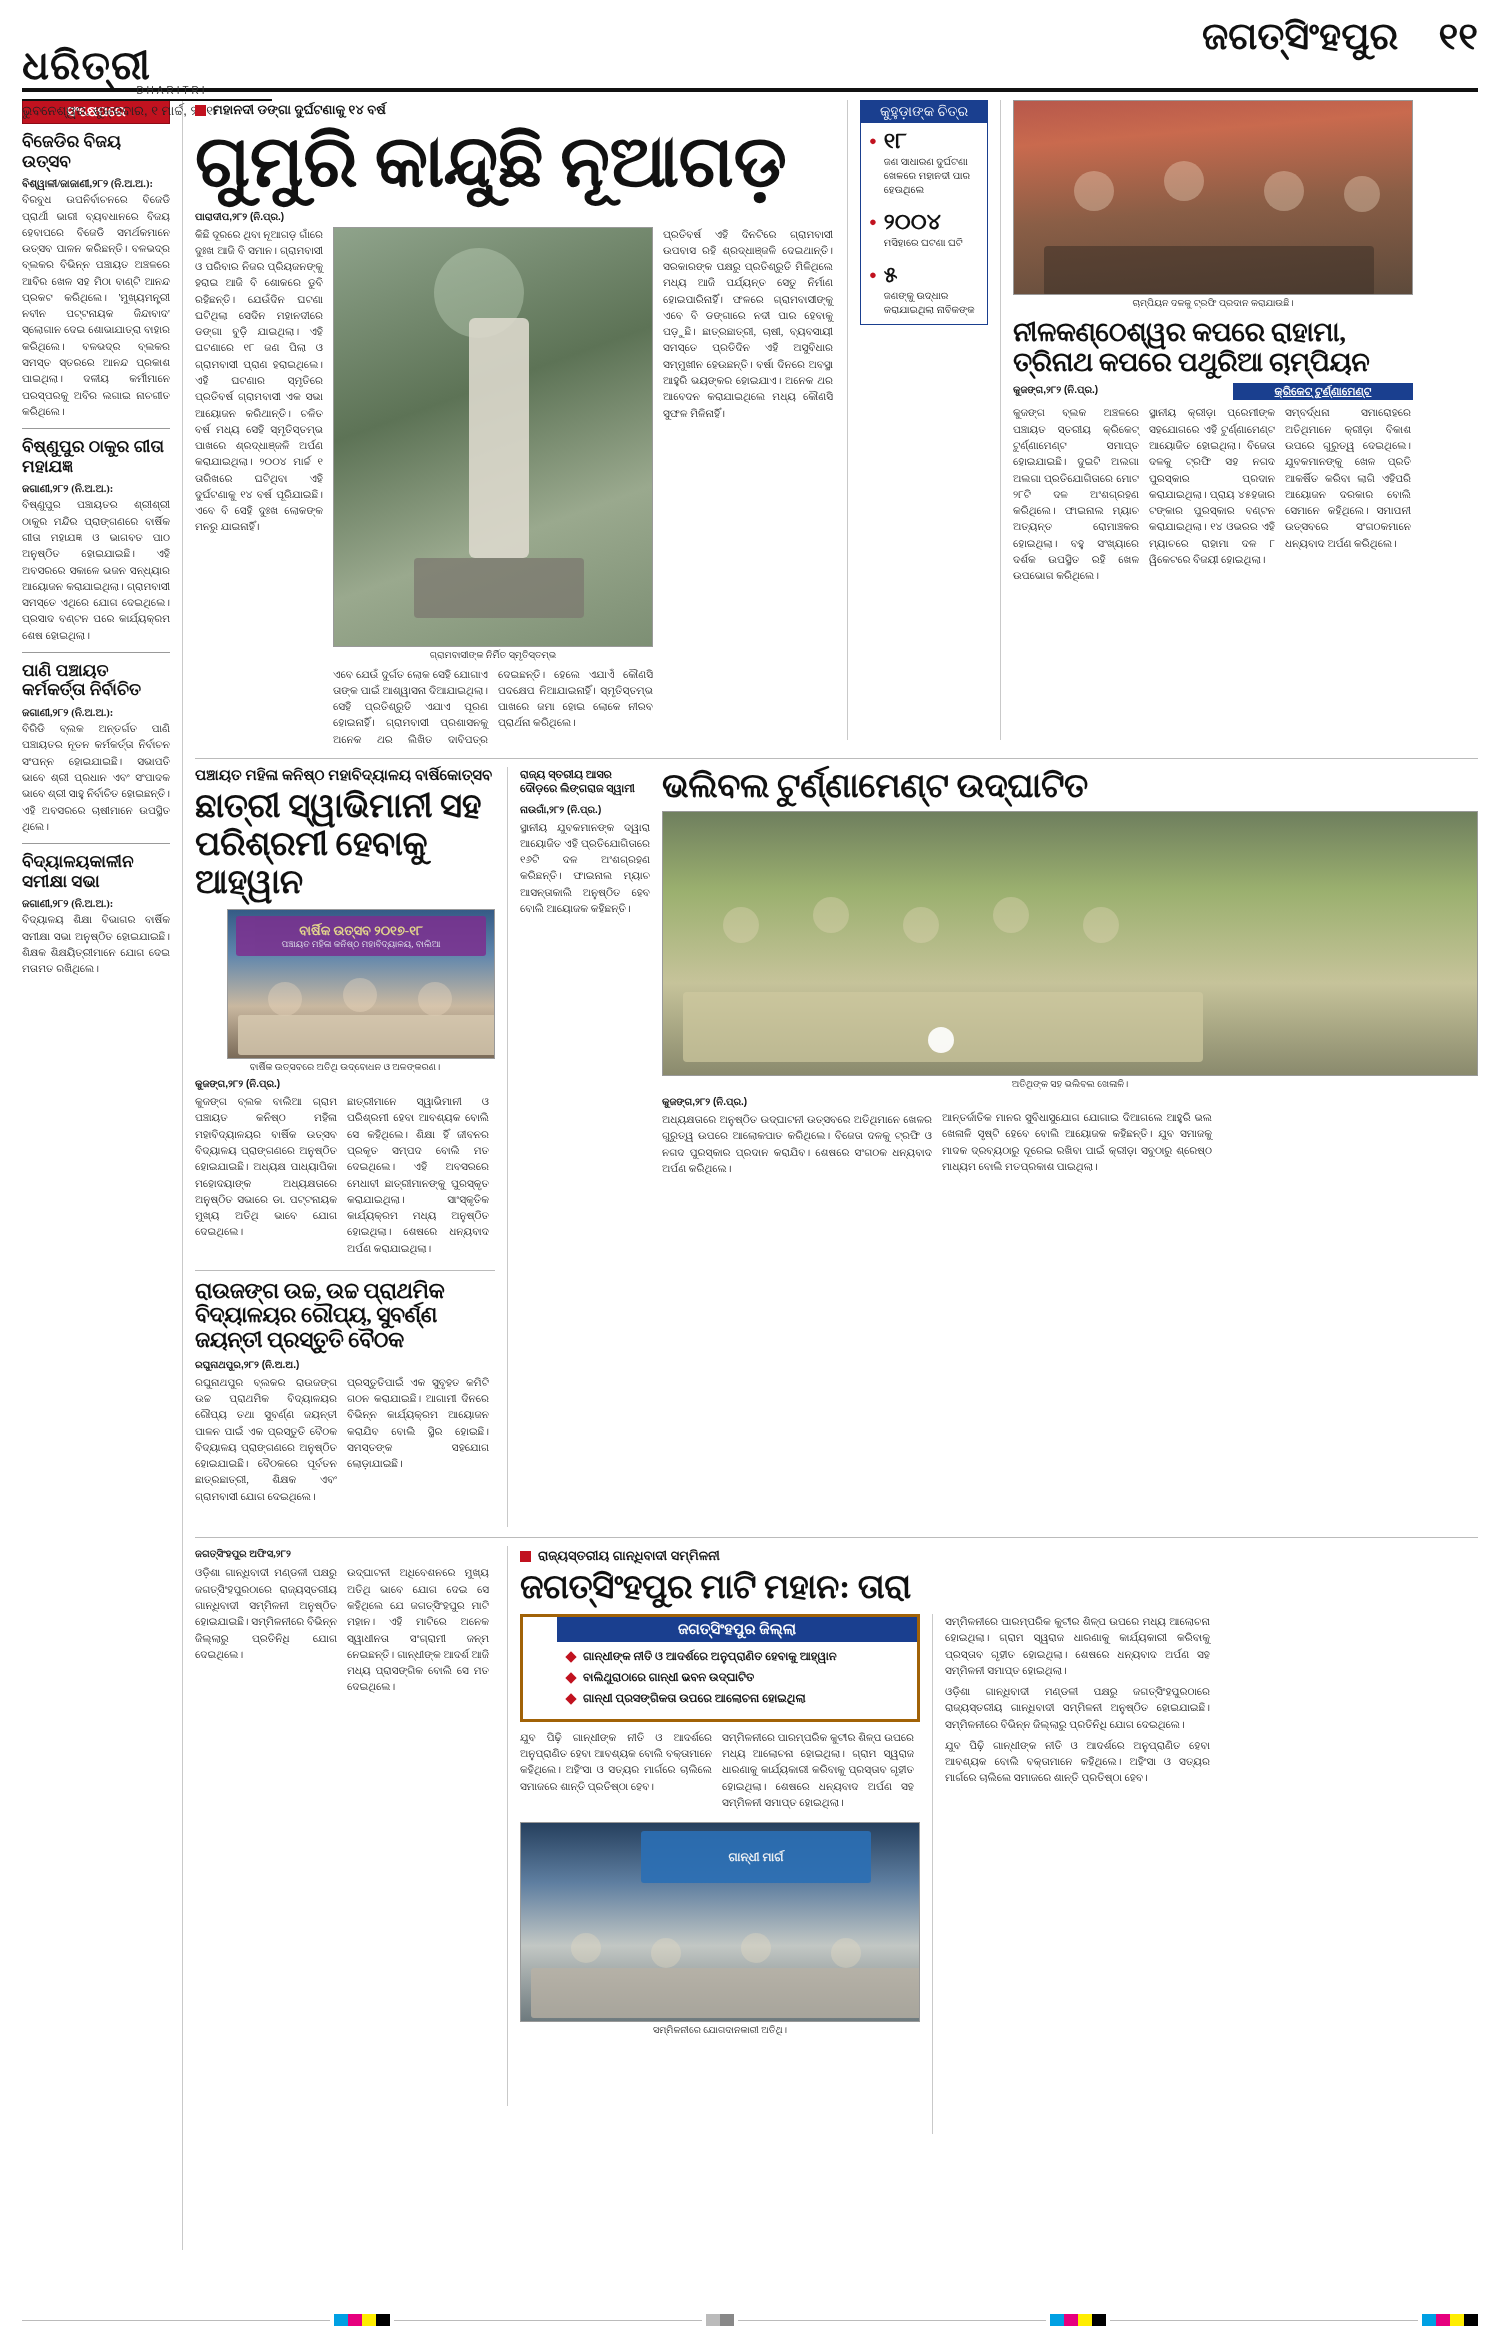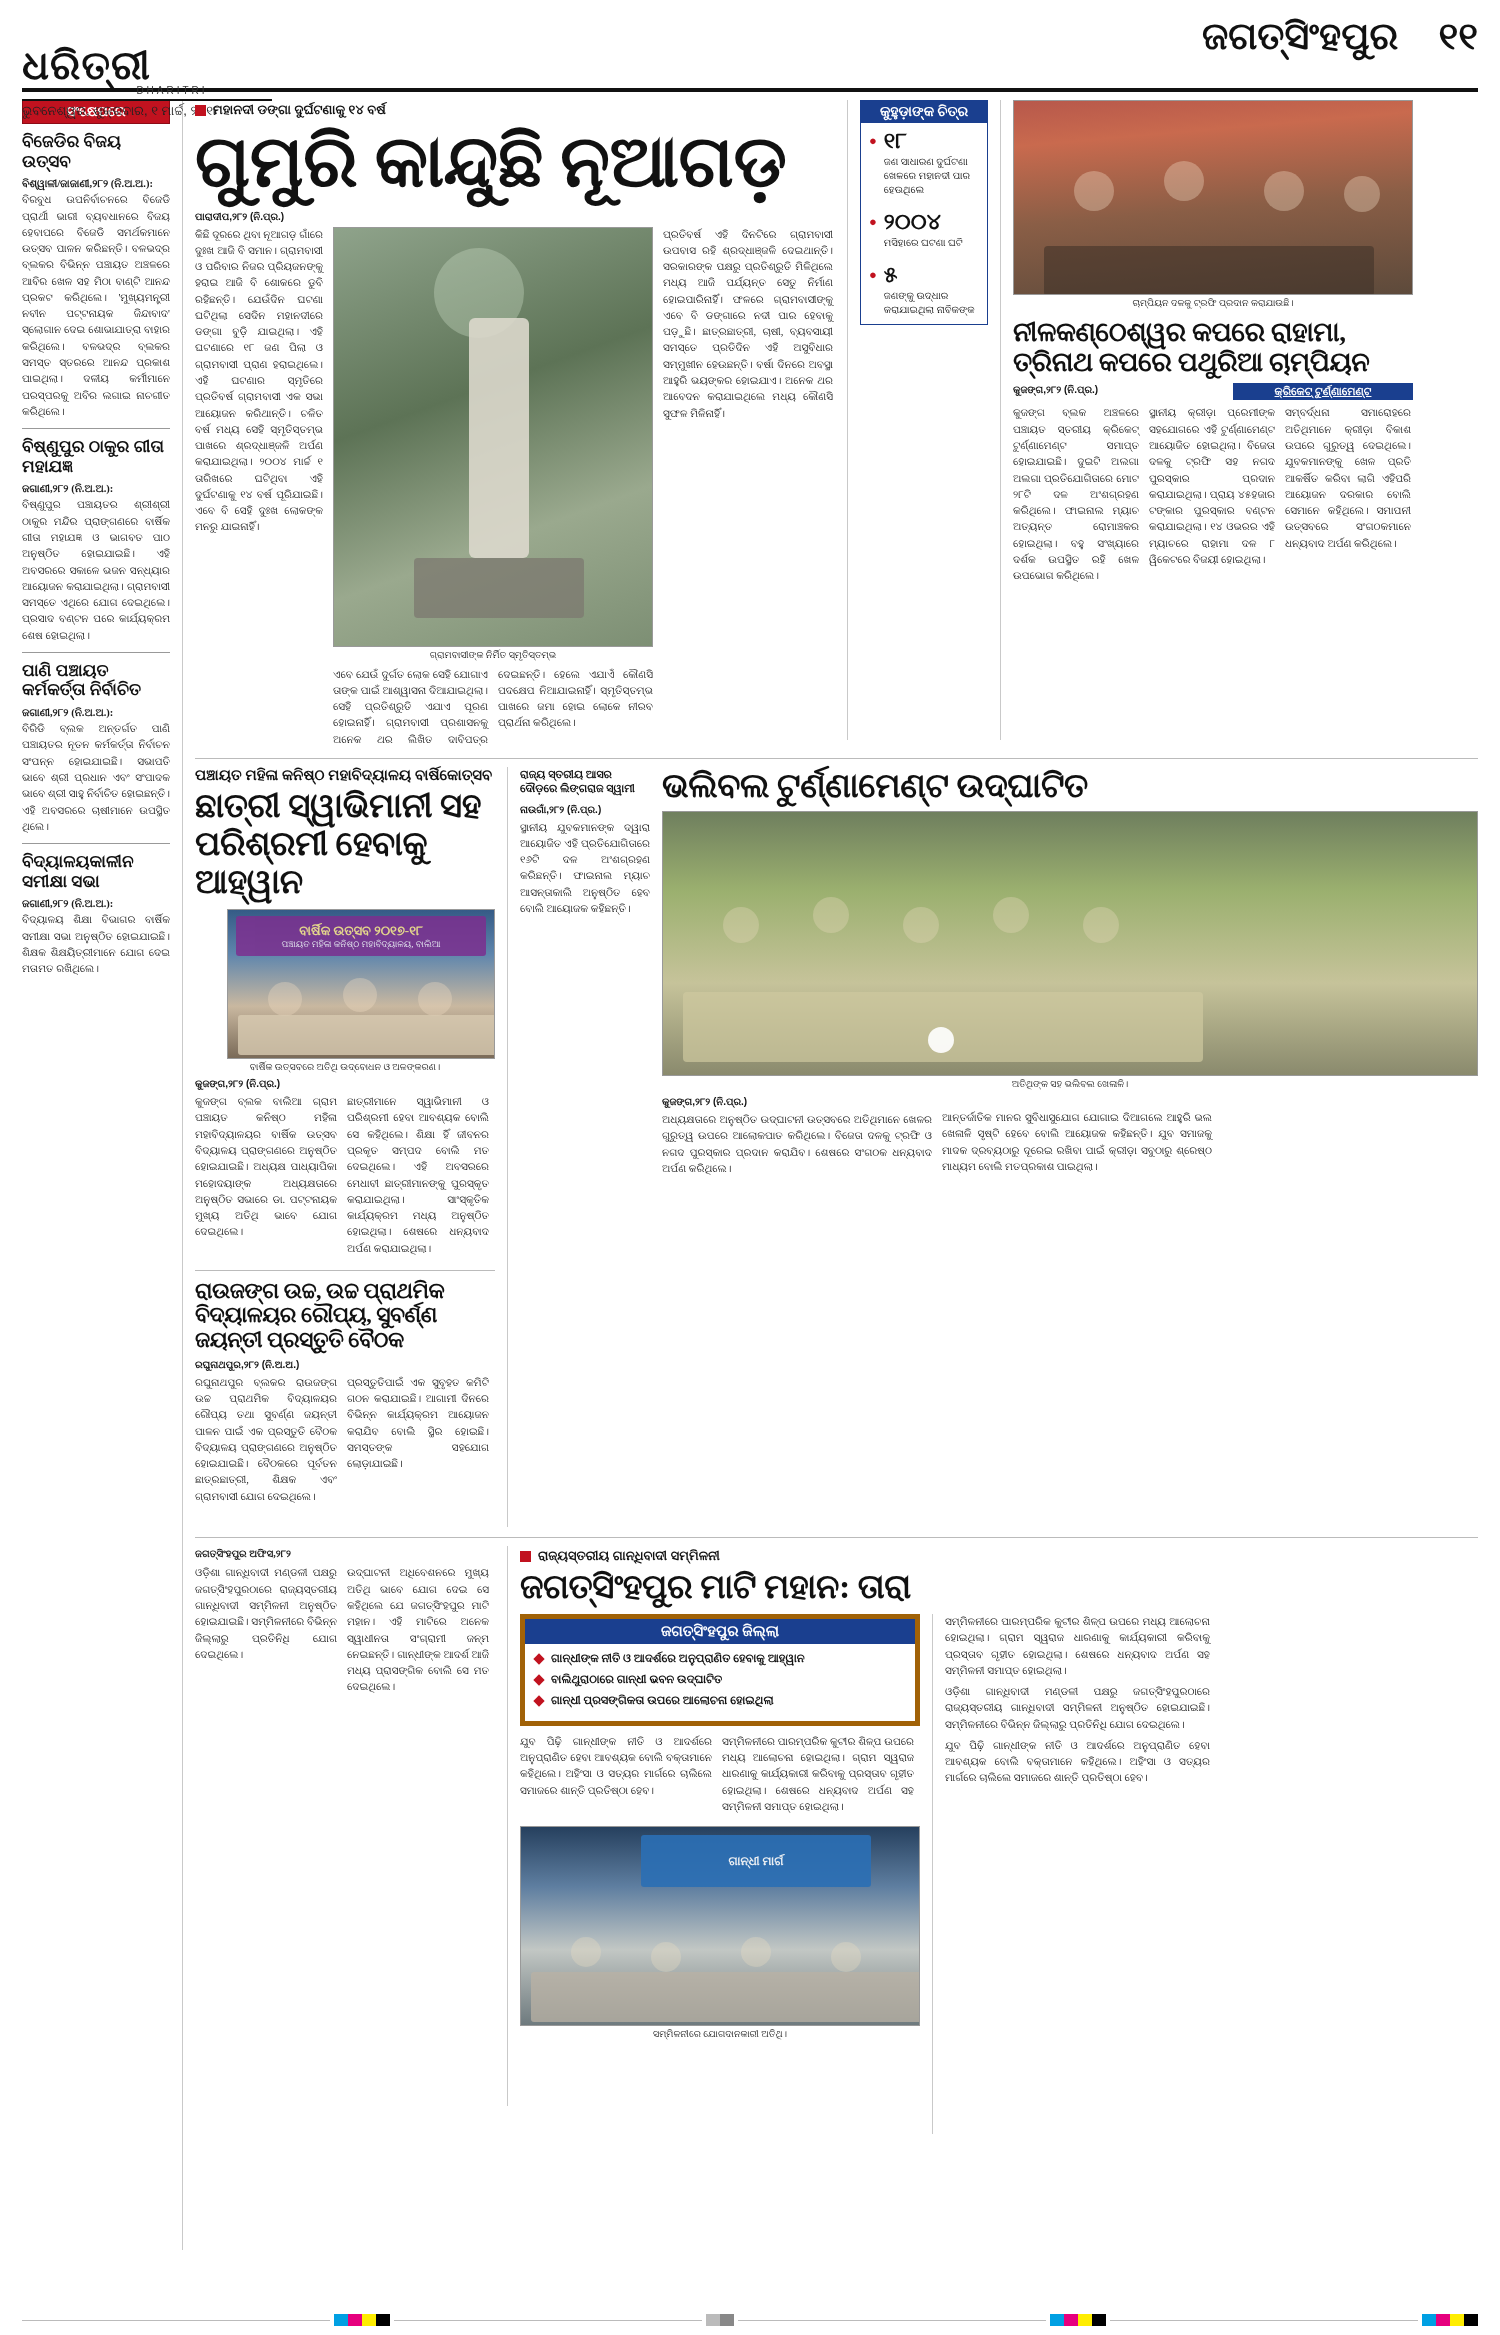--- a/index.html
+++ b/index.html
@@ -93,33 +93,33 @@
   }
   .rail-head {
     font-family:"Liberation Serif", serif; font-weight:bold;
     font-size:17px; line-height:1.15; margin:8px 0 5px; color:#111;
   }
   .rail hr { border:0; border-top:1px solid #999; margin:8px 0; }
 
   
   .factbox { border:1px solid #1a3f8f; }
   .factbox-title {
-    background:#1a3f8f; color:#fff; text-align:center; font-weight:bold;
+    background:#1a3f8f; color:#fff; text-align:center; font-weight:normal;
     font-size:14px; padding:3px 0; font-family:"Liberation Serif", serif;
   }
   .fact-item { display:flex; gap:7px; padding:7px 8px; align-items:flex-start; }
   .fact-bullet { color:#c1121f; font-size:13px; line-height:1; padding-top:4px;}
   .fact-num {
     font-family:"Liberation Serif", serif; font-weight:bold; font-size:22px;
     color:#111; line-height:1; margin-bottom:3px;
   }
   .fact-txt { font-size:10px; line-height:1.4; font-family:"Liberation Serif", serif;}
 
   
-  .bluebox { border:5px solid #a16207; }
+  .bluebox { border:3px solid #a16207;padding-left:34px; }
   .bluebox-title {
     background:#1a3f8f; color:#fff; text-align:center; font-weight:bold;
     font-size:15px; padding:4px 0; font-family:"Liberation Serif", serif;
   }
   .bluebox ul { list-style:none; margin:0; padding:7px 10px; }
   .bluebox li {
     font-size:11.5px; font-weight:bold; font-family:"Liberation Serif", serif;
     padding-left:16px; position:relative; margin-bottom:6px; line-height:1.3;
   }
   .bluebox li:before {

